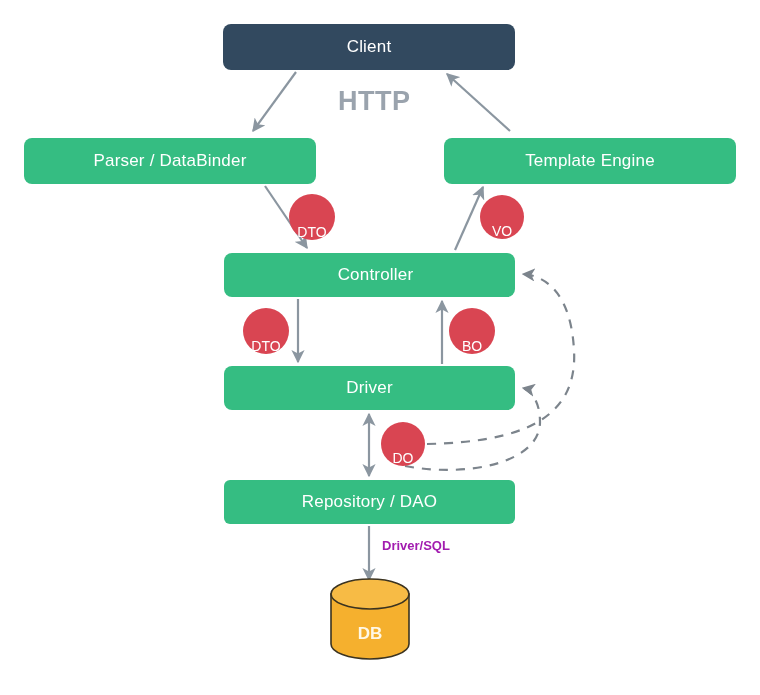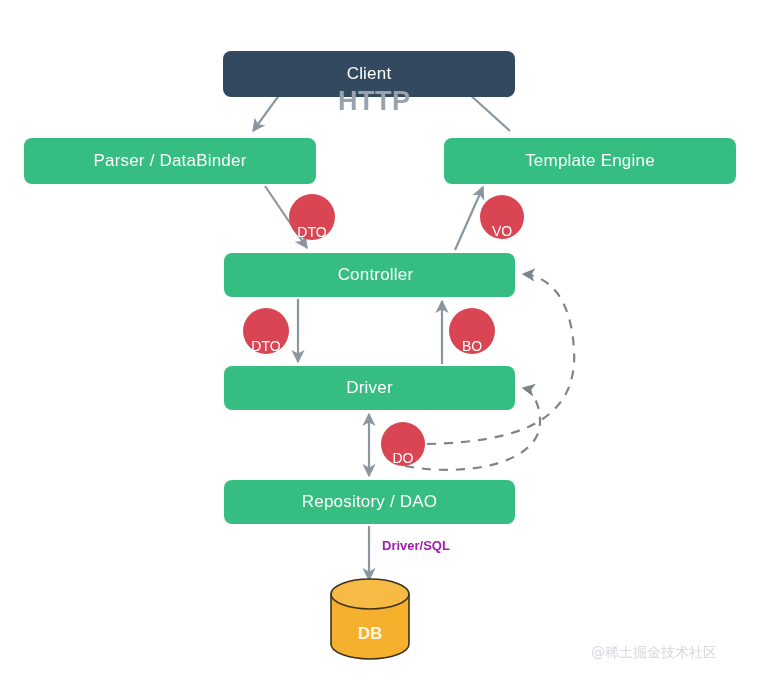--- a/index.html
+++ b/index.html
@@ -30,21 +30,20 @@
     display: flex;
     align-items: center;
     justify-content: center;
     color: #ffffff;
     font-size: 17px;
     letter-spacing: 0.2px;
     box-sizing: border-box;
   }
   .node-client {
     background: #32495f;
-    margin-top: 27px;
   }
   .node-green {
     background: #35bd82;
   }
   .badge {
     position: absolute;
     border-radius: 50%;
     background: #dc4murk;
     display: flex;
     align-items: flex-end;
@@ -142,21 +141,21 @@
   </div>
 
   <div class="node-box node-green" style="left:224px; top:253px; width:291px; height:44px;padding-left:12px;">
     <span>Controller</span>
   </div>
 
   <div class="node-box node-green" style="left:224px; top:366px; width:291px; height:44px;">
     <span>Driver</span>
   </div>
 
-  <div class="node-box node-green" style="left:224px; top:480px; width:291px; height:44px;">
+  <div class="node-box node-green" style="left:224px; top:480px; width:291px; height:44px;border-radius:6px;">
     <span>Repository / DAO</span>
   </div>
 
   <div class="db-wrap" style="left:331px; top:580px; width:78px; height:78px;">
     <span class="db-label" style="top:44px;font-weight:bold;">DB</span>
   </div>
 
   <div class="badge" style="left:289px; top:194px; width:46px; height:46px;">
     <span>DTO</span>
   </div>
@@ -175,15 +174,14 @@
   </div>
 
   <div class="badge" style="left:381px; top:422px; width:44px; height:44px;">
     <span>DO</span>
   </div>
 
   <div class="edge-label label-http" style="left:338px; top:86px;">HTTP</div>
 
   <div class="edge-label label-driver" style="left:382px; top:538px;">Driver/SQL</div>
 
-  <div class="watermark" style="left:591px; top:644px;">@稀土掘金技术社区</div>
 
 </div>
 
 </body></html>

